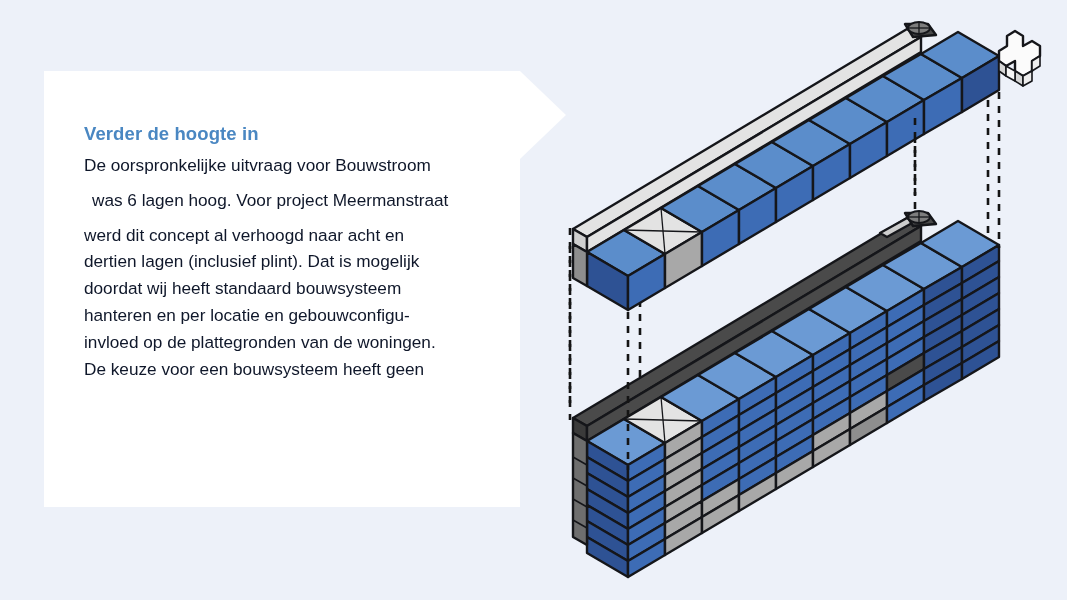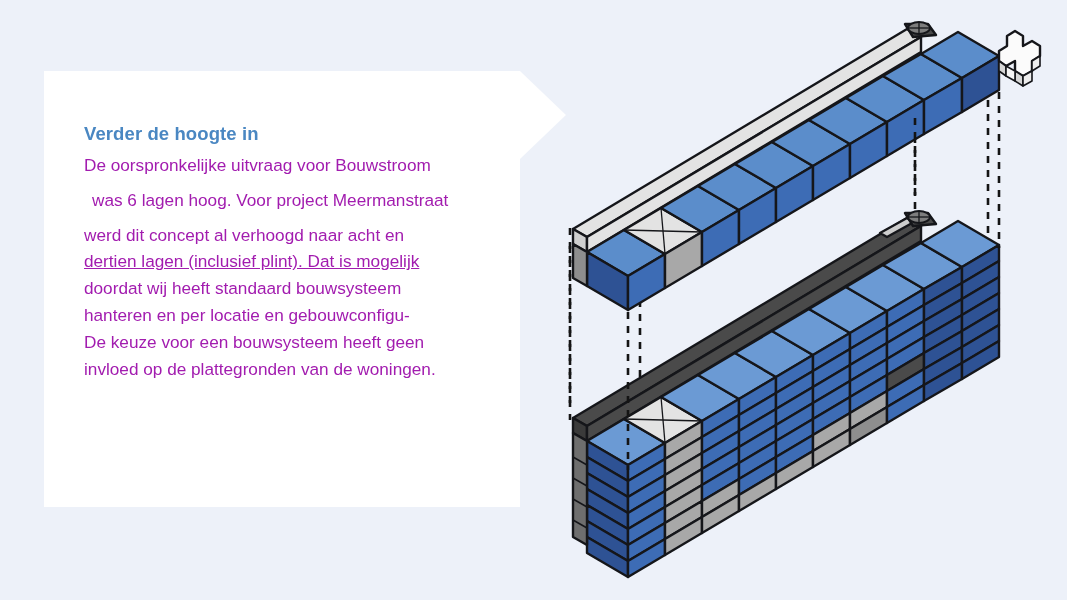--- a/index.html
+++ b/index.html
@@ -33,21 +33,21 @@
     position:absolute;left:40px;top:52px;width:400px;
   }
   .callout-title{
     color:#4a87c2;
     font-size:18.5px;
     font-weight:bold;
     margin:0 0 7px 0;
     letter-spacing:.1px;
   }
   .callout-text{
-    color:#a21caf;
+    color:#0f172a;
     font-size:17.2px;
     line-height:26.8px;
     margin:0;
     text-align:justify;
     text-justify:inter-word;
     hyphens:manual;
   }
 </style>
 </head>
 <body>
@@ -296,21 +296,21 @@
     <div class="callout-body"></div>
     <svg class="callout-tail" viewBox="0 0 46 88">
       <polygon points="0,0 46,44 0,88" fill="#ffffff"></polygon>
     </svg>
 
     <div class="callout-content">
       <h2 class="callout-title">Verder de hoogte in</h2>
       <p class="callout-text" style="margin: 0px;">De oorspronkelijke uitvraag voor Bouwstroom</p>
       <p class="callout-text" style="margin: 8px;">was 6 lagen hoog. Voor project Meermanstraat</p>
       <p class="callout-text" style="margin: 0px;">werd dit concept al verhoogd naar acht en</p>
-      <p class="callout-text" style="margin: 0px; text-decoration: underline;">dertien lagen (inclusief plint). Dat is mogelijk</p>
+      <p class="callout-text" style="margin: 0px;">dertien lagen (inclusief plint). Dat is mogelijk</p>
       <p class="callout-text" style="margin: 0px;">doordat wij heeft standaard bouwsysteem</p>
       <p class="callout-text" style="margin: 0px;">hanteren en per locatie en gebouwconfigu-</p>
+      <p class="callout-text last" style="margin: 0px; text-align: left;">invloed op de plattegronden van de woningen.</p>
       <p class="callout-text" style="margin: 0px;">De keuze voor een bouwsysteem heeft geen</p>
-      <p class="callout-text last" style="margin: 0px; text-align: left;">invloed op de plattegronden van de woningen.</p>
     </div>
   </div>
 
 </div>
 
 </body></html>

